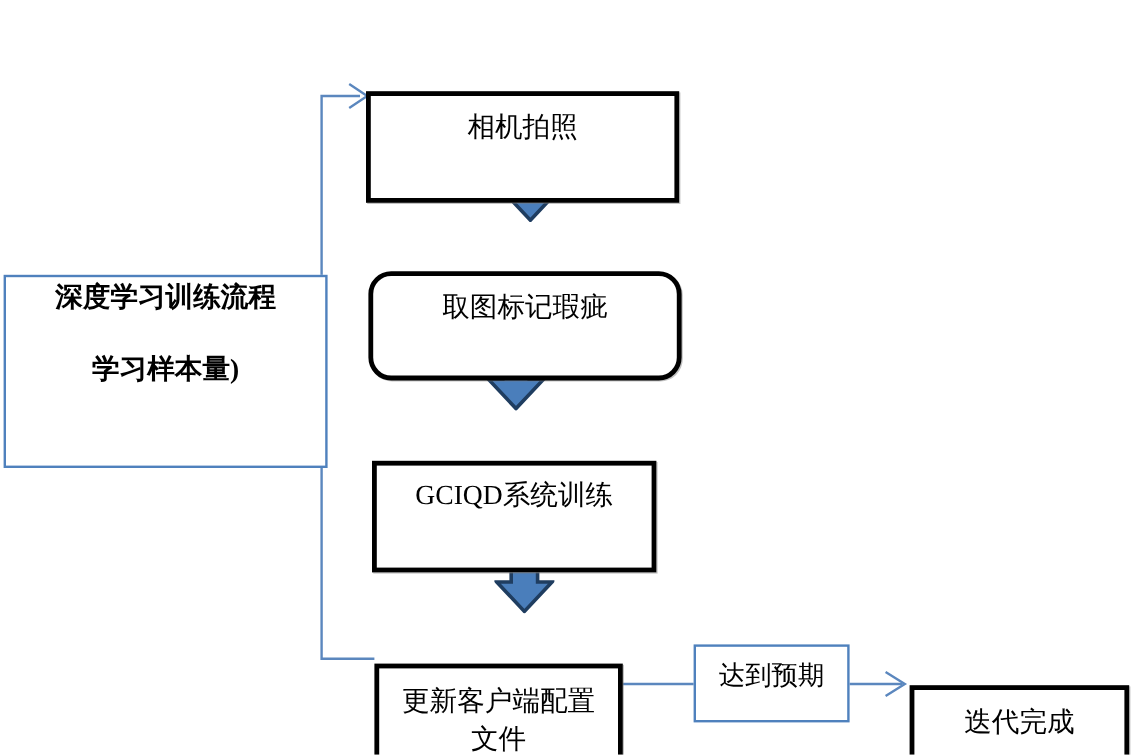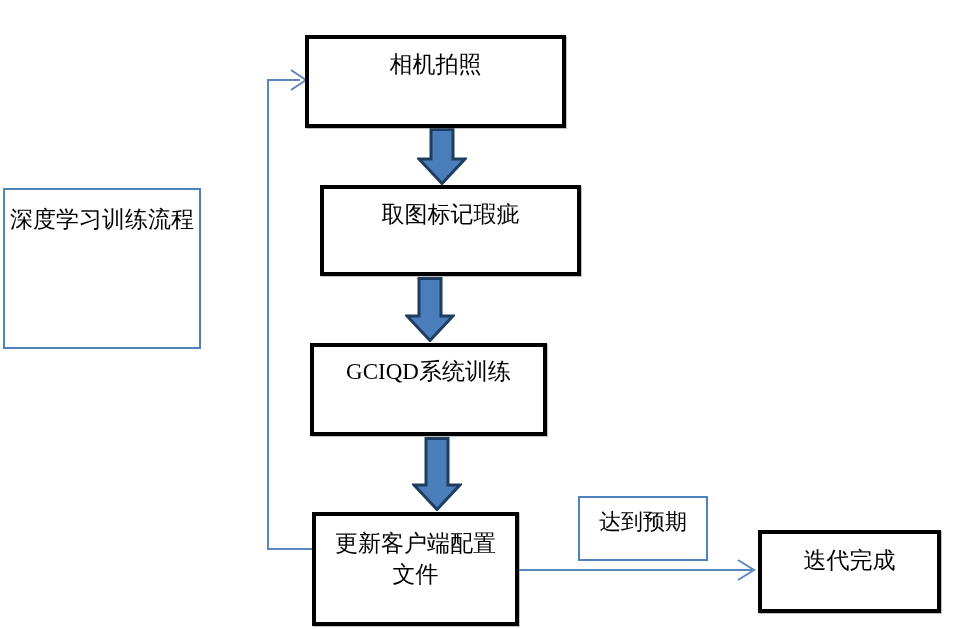--- a/index.html
+++ b/index.html
@@ -16,33 +16,34 @@
     overflow: hidden;
   }
   .box {
     position: absolute;
     box-sizing: border-box;
     background: #ffffff;
     color: #000000;
     text-align: center;
     font-size: 23px;
     line-height: 31px;
+    margin-top: 41px;
   }
   .black-box {
     border: 4px solid #000000;
     box-shadow: 1px 1px 0 rgba(120,120,120,0.45);
   }
   .blue-box {
     border: 2px solid #4f81bd;
   }
   .box-camera   { left: 305px; top: 35px;  width: 261px; height: 93px;  padding-top: 10px; }
-  .box-mark     { left: 320px; top: 185px; width: 261px; height: 91px;  padding-top: 10px; }
+  .box-mark     { left: 307px; top: 185px; width: 261px; height: 91px;  padding-top: 10px; border-radius: 19px; }
   .box-gciqd    { left: 310px; top: 343px; width: 237px; height: 93px;  padding-top: 9px; }
   .box-update   { left: 312px; top: 512px; width: 207px; height: 114px; padding-top: 12px; }
-  .box-note     { left: 3px;   top: 188px; width: 198px; height: 161px; padding-top: 15px; line-height: 30px; }
+  .box-note     { left: 3px;   top: 188px; width: 270px; height: 161px; padding-top: 2px; line-height: 30px; font-weight: bold; }
   .box-expected { left: 578px; top: 496px; width: 130px; height: 65px;  padding-top: 8px; font-size: 22px; }
   .box-done     { left: 758px; top: 530px; width: 183px; height: 83px;  padding-top: 11px; }
   .block-arrow { position: absolute; }
   .block-arrow-1 { left: 417px; top: 128px; }
   .block-arrow-2 { left: 405px; top: 277px; }
   .block-arrow-3 { left: 412px; top: 437px; }
   .connector-overlay {
     position: absolute;
     left: 0; top: 0;
     width: 953px; height: 629px;
@@ -87,20 +88,21 @@
   </div>
 
   <div class="box black-box box-update">
     <span class="note-line">更新客户端配置</span>
     <span class="note-line">文件</span>
   </div>
 
   <div class="box blue-box box-note">
     <span class="note-line">深度学习训练流程</span>
     <span class="note-line">&nbsp;</span>
+    <span class="note-line">学习样本量)</span>
   </div>
 
   <div class="box black-box box-done">
     <span>迭代完成</span>
   </div>
 
   <div class="box blue-box box-expected">
     <span>达到预期</span>
   </div>
 

